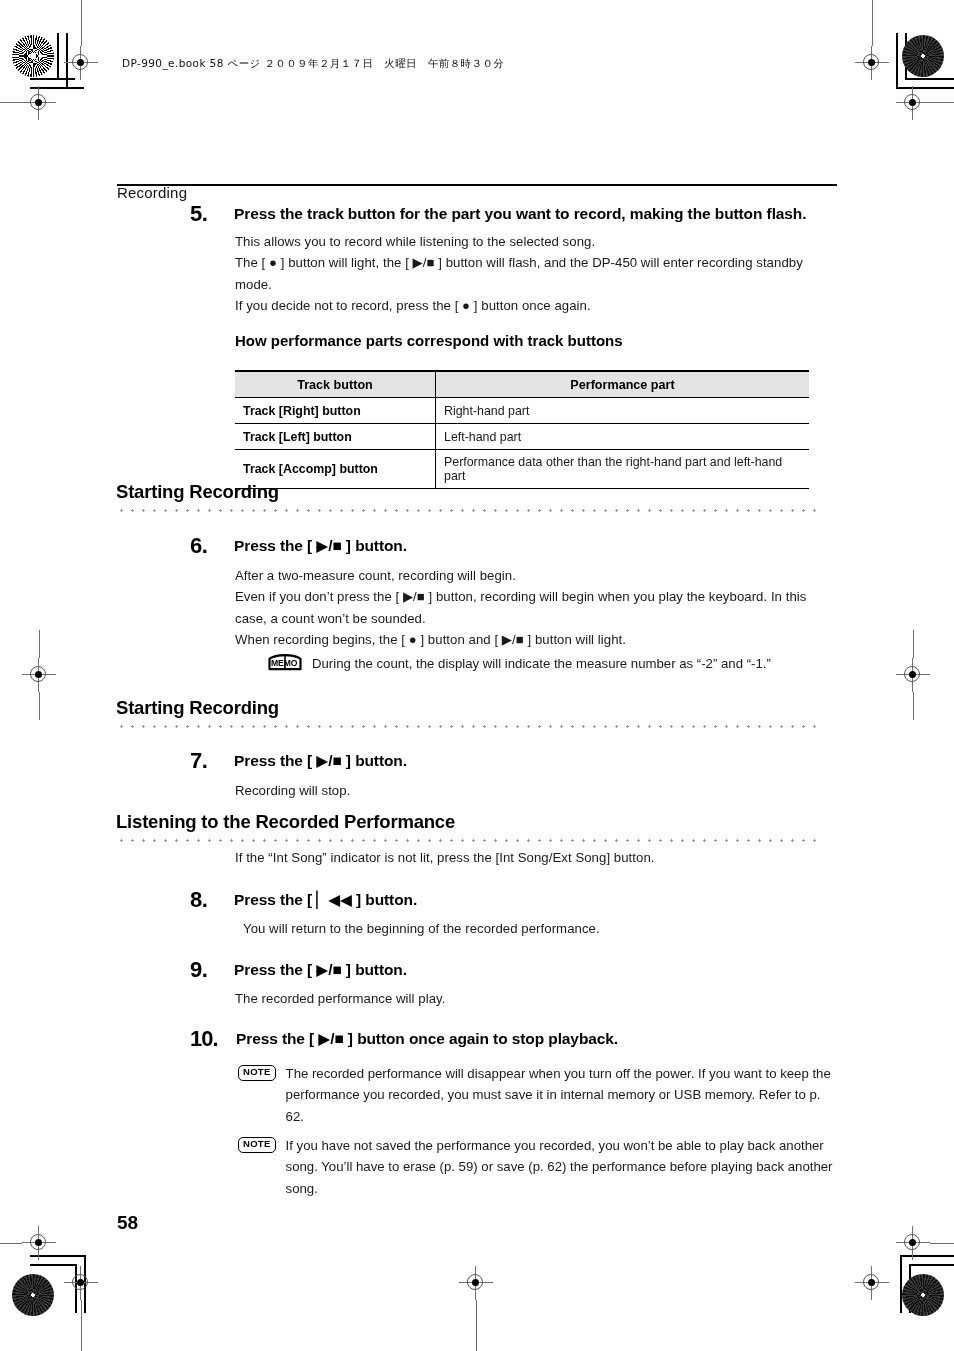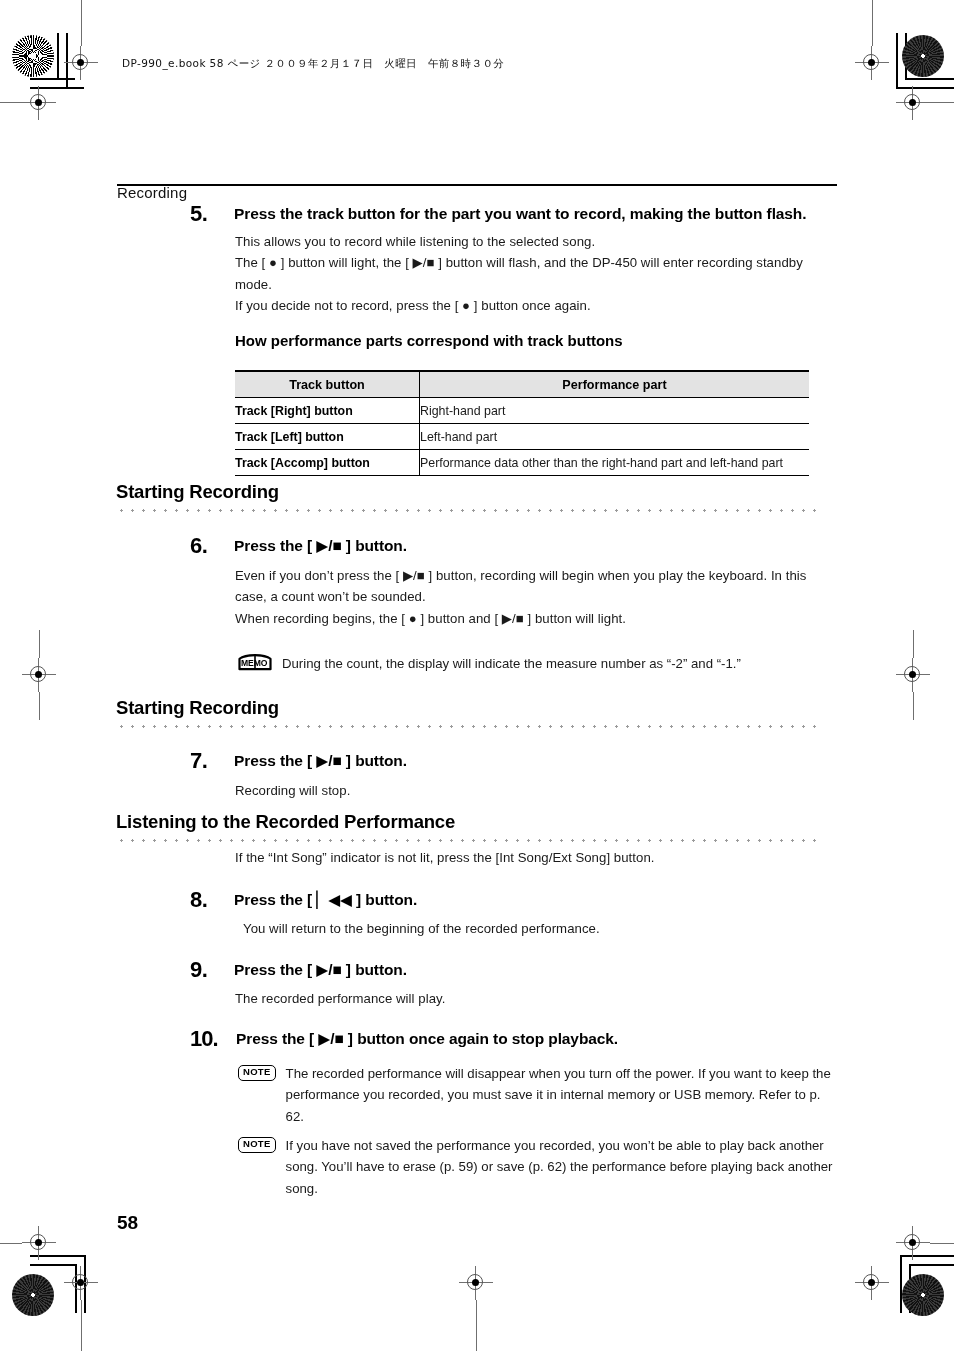--- a/index.html
+++ b/index.html
@@ -71,42 +71,42 @@
     font-size:13.2px;line-height:1.62;color:#1a1a1a;letter-spacing:.05px;
   }
 
   
   .tbl-caption{position:absolute;left:235px;top:332px;font-size:15px;font-weight:bold;}
   table.parts{
     position:absolute;left:235px;top:370px;width:574px;
     border-collapse:collapse;font-size:12.4px;
   }
   table.parts th,table.parts td{
-    text-align:left;padding:5px 0;border:0;
+    text-align:left;padding:5px 8px;border:0;
     border-bottom:1px solid #000;vertical-align:middle;height:15px;
   }
   table.parts thead th{
     background:#e3e3e3;text-align:center;font-weight:bold;font-size:12.6px;
     border-top:2px solid #000;border-bottom:1.4px solid #000;
   }
   table.parts th.c1,table.parts td.c1{width:184px;border-right:1px solid #000;font-weight:bold;}
   table.parts thead th.c1{font-weight:bold;}
   table.parts td.c2{font-weight:normal;color:#1a1a1a;}
 
   
   .callout{position:absolute;left:238px;width:598px;display:flex;gap:10px;}
   .callout .txt{font-size:13.2px;line-height:1.62;color:#1a1a1a;flex:1;}
   .badge-note{
     flex:0 0 auto;margin-top:2px;
     display:inline-block;border:1.6px solid #000;border-radius:5px;
     padding:1px 4px 2px;font-size:9.5px;font-weight:bold;letter-spacing:.3px;
     line-height:1;height:11px;
   }
   .badge-memo{
-    flex:0 0 auto;margin-top:1px;position:relative;width:34px;height:14px;
+    flex:0 0 auto;margin-top:1px;position:relative;width:34px;height:14px;margin-left:30px;
   }
   .badge-memo svg{position:absolute;left:0;top:0;}
   .memo-word{
     position:absolute;left:3px;top:4px;font-size:8.6px;font-weight:bold;letter-spacing:-.1px;
   }
 
   .folio{position:absolute;left:117px;top:1212px;font-size:19px;font-weight:bold;}
 </style>
 </head>
 <body>
@@ -268,20 +268,21 @@
   </table>
 
   <div class="section-title" style="top:481px;">Starting Recording</div>
   <div class="dotrule" style="top:509px;"></div>
 
   <div class="step" style="top:536px;">
     <span class="num">6.</span>
     <div class="title">Press the [ ▶/■ ] button.</div>
   </div>
   <div class="body" style="top:565px;">
+    <div>After a two-measure count, recording will begin.</div>
     <div>Even if you don’t press the [ ▶/■ ] button, recording will begin when you play the keyboard. In this case, a count won’t be sounded.</div>
     <div>When recording begins, the [ ● ] button and [ ▶/■ ] button will light.</div>
   </div>
 
   <div class="callout" style="top:653px;">
     <span class="badge-memo">
       <svg width="34" height="17" viewBox="0 0 34 17" aria-hidden="true">
         <path d="M1.5 15.2 L1.5 4.8 C1.5 4.8 6 1.2 17 1.2 C28 1.2 32.5 4.8 32.5 4.8 L32.5 15.2 Z" fill="#ffffff" stroke="#000" stroke-width="2.2" stroke-linejoin="round"></path>
         <path d="M17 2 L17 15.2" stroke="#000" stroke-width="1.6"></path>
       </svg>

